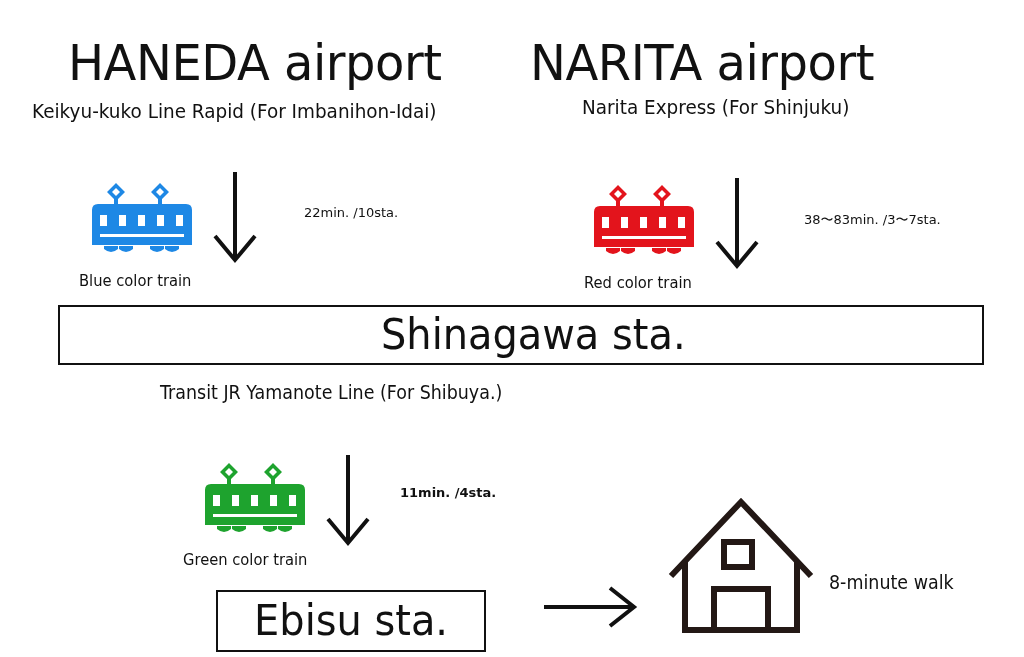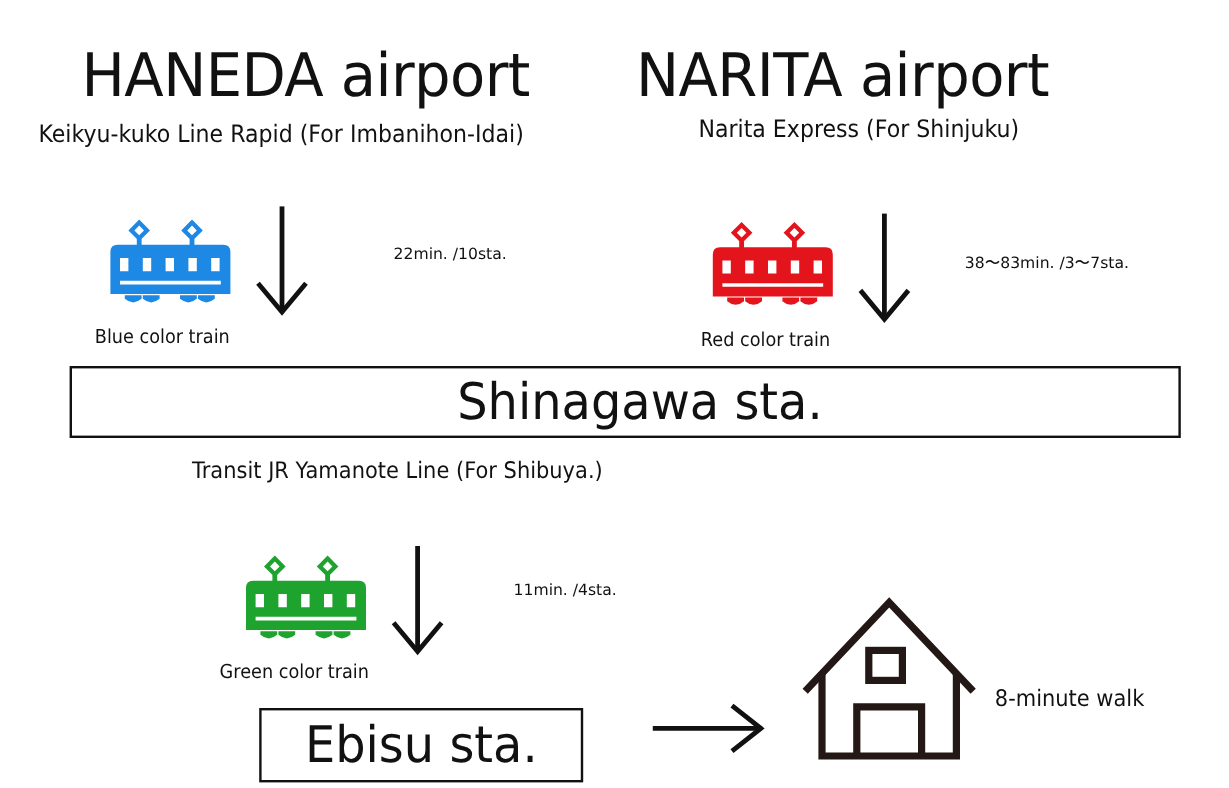--- a/index.html
+++ b/index.html
@@ -33,21 +33,21 @@
     <path d="M60 63 H74 V66 Q67 72 60 66 Z"></path>
     <path d="M75 63 H89 V66 Q82 72 75 66 Z"></path>
   </g>
 </svg>
 <div class="abs label" style="left:79px; top:273px;">Blue color train</div>
 
 <svg style="left:212px; top:172px;" width="46" height="92" viewBox="0 0 46 92">
   <line x1="23" y1="0" x2="23" y2="88" stroke="#111" stroke-width="4"></line>
   <polyline points="3,64 23,88 43,64" fill="none" stroke="#111" stroke-width="4"></polyline>
 </svg>
-<div class="abs small" style="left:328px; top:206px;">22min. /10sta.</div>
+<div class="abs small" style="left:304px; top:206px;">22min. /10sta.</div>
 
 <div class="abs title" style="left:530px; top:38px;">NARITA  airport</div>
 <div class="abs sub" style="left:582px; top:97px;">Narita  Express    (For Shinjuku)</div>
 
 <svg style="left:592px; top:185px;" width="104" height="72" viewBox="0 0 104 72">
   <g fill="#e3141c">
     <path d="M26 0 L35 9 L26 18 L17 9 Z M26 5 L22 9 L26 13 L30 9 Z" fill-rule="evenodd"></path>
     <path d="M70 0 L79 9 L70 18 L61 9 Z M70 5 L66 9 L70 13 L74 9 Z" fill-rule="evenodd"></path>
     <rect x="24" y="16" width="4" height="6"></rect>
     <rect x="68" y="16" width="4" height="6"></rect>
@@ -83,21 +83,21 @@
     <path d="M60 63 H74 V66 Q67 72 60 66 Z"></path>
     <path d="M75 63 H89 V66 Q82 72 75 66 Z"></path>
   </g>
 </svg>
 <div class="abs label" style="left:183px; top:552px;">Green color train</div>
 
 <svg style="left:325px; top:455px;" width="46" height="92" viewBox="0 0 46 92">
   <line x1="23" y1="0" x2="23" y2="88" stroke="#111" stroke-width="4"></line>
   <polyline points="3,64 23,88 43,64" fill="none" stroke="#111" stroke-width="4"></polyline>
 </svg>
-<div class="abs small" style="left:428px; top:486px;">11min. /4sta.</div>
+<div class="abs small" style="left:400px; top:486px;font-weight:bold;">11min. /4sta.</div>
 
 <div class="station-box" style="left:216px; top:590px; width:270px; height:62px;">
   <span style="font-size:42px; transform:scaleX(0.95);">Ebisu sta.</span>
 </div>
 
 <svg style="left:544px; top:585px;" width="94" height="44" viewBox="0 0 94 44">
   <line x1="0" y1="22" x2="90" y2="22" stroke="#111" stroke-width="4"></line>
   <polyline points="66,3 90,22 66,41" fill="none" stroke="#111" stroke-width="4"></polyline>
 </svg>
 

